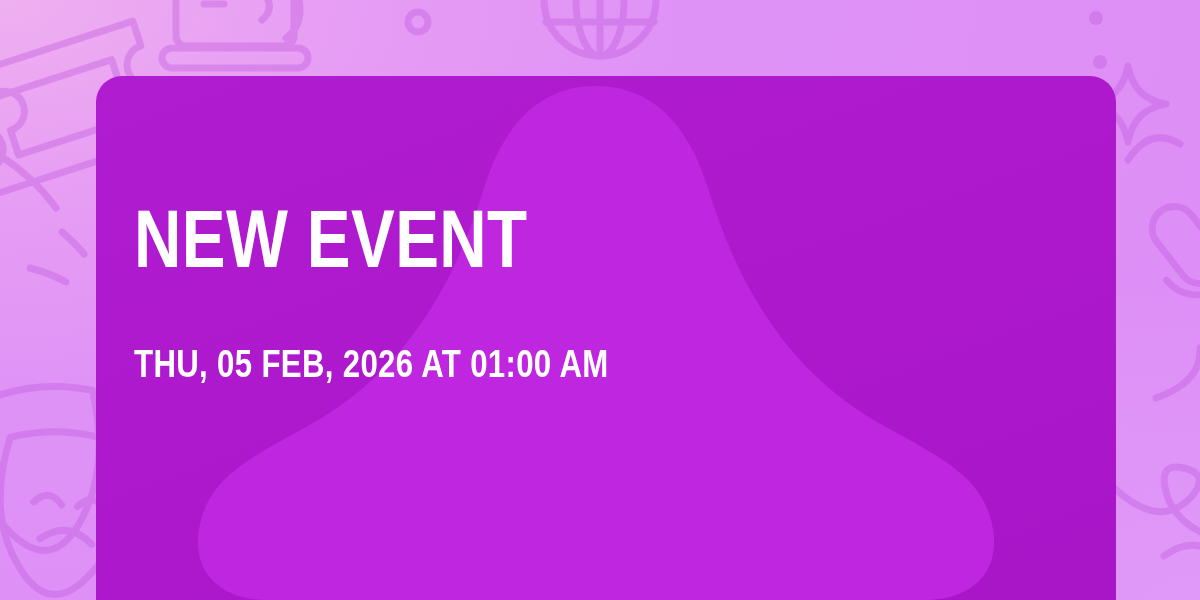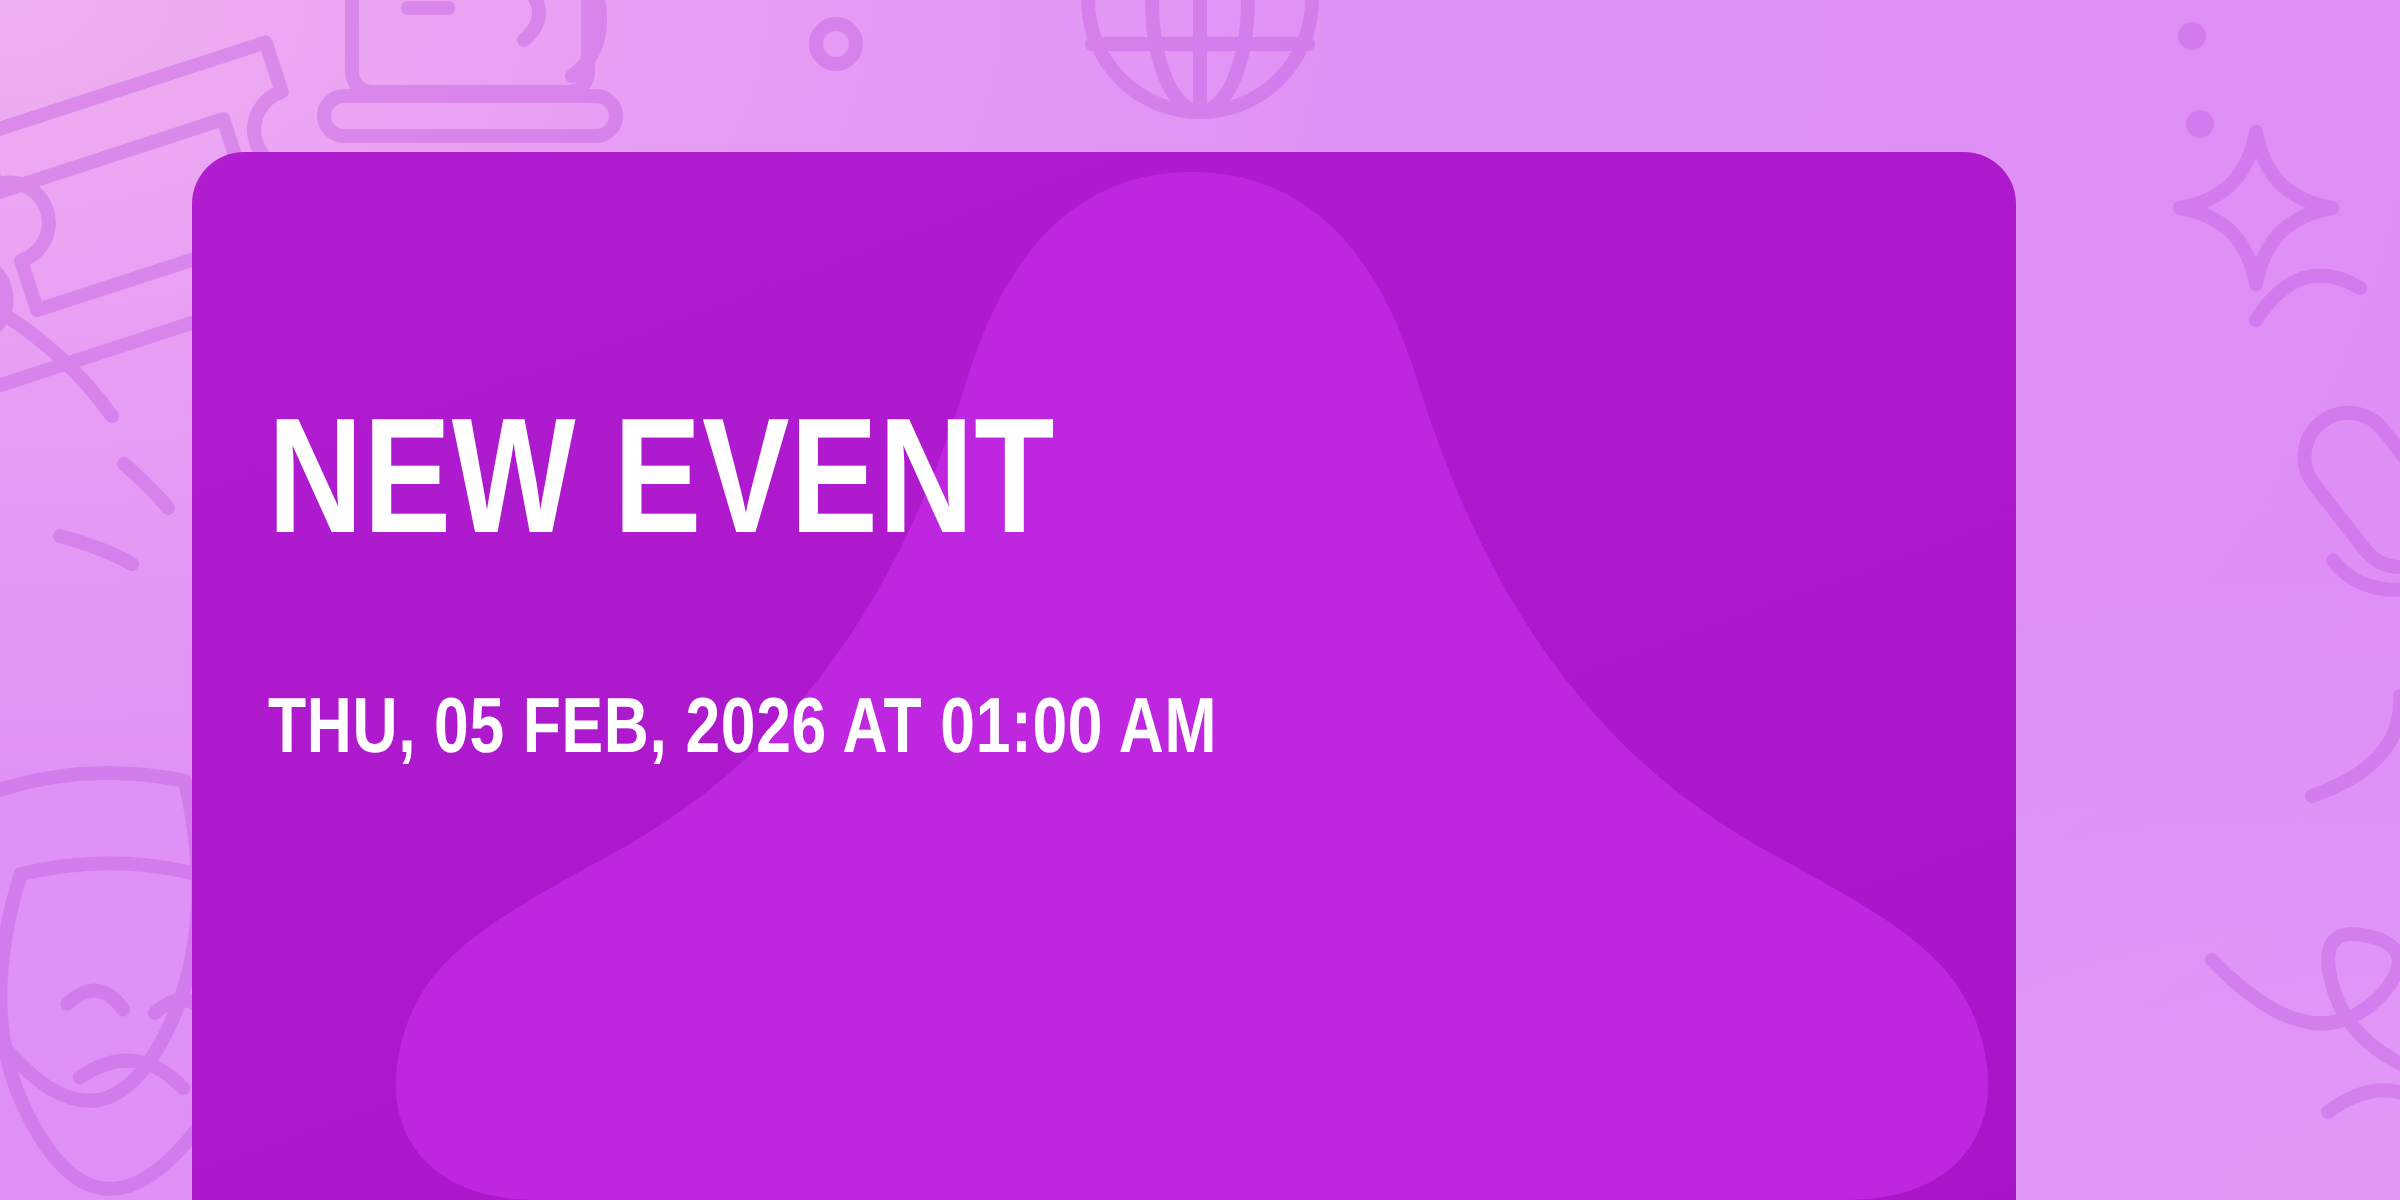--- a/index.html
+++ b/index.html
@@ -36,21 +36,21 @@
     opacity: 0.40;
     color: #c25ce0;
   }
   .pattern-layer svg { display:block; width:100%; height:100%; }
 
   
   .event-card {
     position: absolute;
     left: 96px;
     top: 76px;
-    width: 912px;
+    width: 1020px;
     height: 524px;
     border-radius: 26px 26px 0 0;
     background: linear-gradient(160deg, #b01ccf 0%, #ad18cc 55%, #a816c8 100%);
     overflow: hidden;
   }
 
   .card-blob {
     position: absolute;
     left: 0;
     top: 0;

